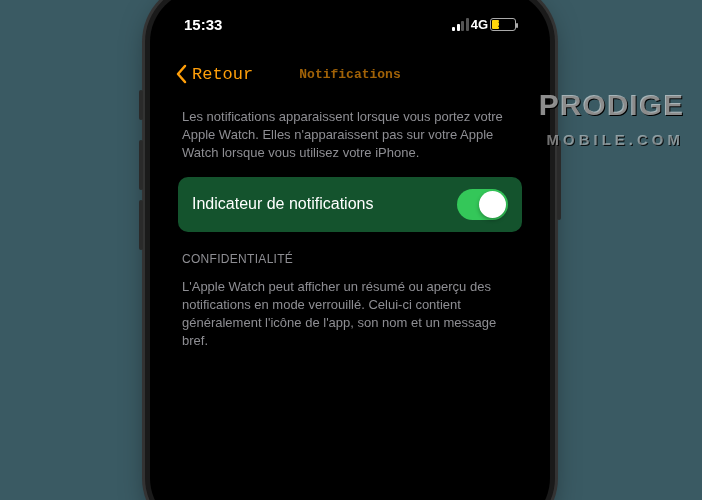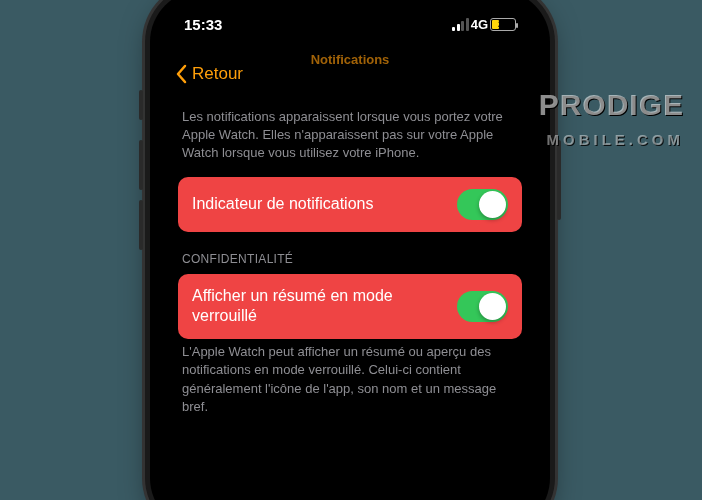--- a/index.html
+++ b/index.html
@@ -67,37 +67,39 @@
   .battery {
     width: 26px; height: 13px; border: 1px solid #aaa; border-radius: 3px;
     position: relative; display: flex; align-items: center; padding: 1px;
   }
   .battery::after { content:""; position:absolute; right:-3px; top:4px; width:2px; height:5px; background:#aaa; border-radius:1px;}
   .battery-fill { width: 30%; height: 100%; background: #ffd60a; border-radius: 1px; }
   .battery-num { position:absolute; left:0; right:0; text-align:center; font-size:9px; font-weight:700; color:#000; line-height:11px;}
   .header {
     margin-top: 50px;
     display: flex;
+    align-items: center;
     justify-content: center;
     height: 44px;
     position: relative;
     padding: 0 16px;
+    font-family: Liberation Mono, monospace;
   }
   .back {
     position: absolute; left: 12px; top: 0; bottom: 0;
     display: flex; align-items: center;
     color: #ff9f0a; font-size: 17px; gap: 4px;
   }
   .back svg { width: 14px; height: 20px; }
   .title { font-size: 13px; font-weight: 600; color: #a16207; }
   .content { padding: 8px 16px 0; font-size: 14px; }
   .desc { color: #8e8e93; font-size: 13px; line-height: 1.4; padding: 4px 4px 14px; }
   .section-label { color: #8e8e93; font-size: 12px; letter-spacing: 0.3px; padding: 20px 4px 8px; text-transform: uppercase; }
   .cell {
-    background: #ef4444;
+    background: #14532d;
     border-radius: 10px;
     padding: 12px 14px;
     display: flex;
     align-items: center;
     justify-content: space-between;
     gap: 12px;
   }
   .cell-label { font-size: 16px; color: #fff; line-height: 1.3; flex: 1; }
   .toggle {
     width: 51px; height: 31px; background: #34c759; border-radius: 16px;
@@ -163,24 +165,20 @@
     <div class="content">
       <div class="desc">Les notifications apparaissent lorsque vous portez votre Apple Watch. Elles n'apparaissent pas sur votre Apple Watch lorsque vous utilisez votre iPhone.</div>
 
       <div class="cell">
         <div class="cell-label">Indicateur de notifications</div>
         <div class="toggle"></div>
       </div>
 
       <div class="section-label">Confidentialité</div>
 
-      <div class="cell">
-        <div class="cell-label">Afficher un résumé en mode verrouillé</div>
-        <div class="toggle"></div>
-      </div>
       <div class="desc">L'Apple Watch peut afficher un résumé ou aperçu des notifications en mode verrouillé. Celui-ci contient généralement l'icône de l'app, son nom et un message bref.</div>
     </div>
   </div>
 </div>
 
 <div class="watermark">
   <div class="wm1">PRODIGE</div>
   <div class="wm2">MOBILE.COM</div>
 </div>
 

